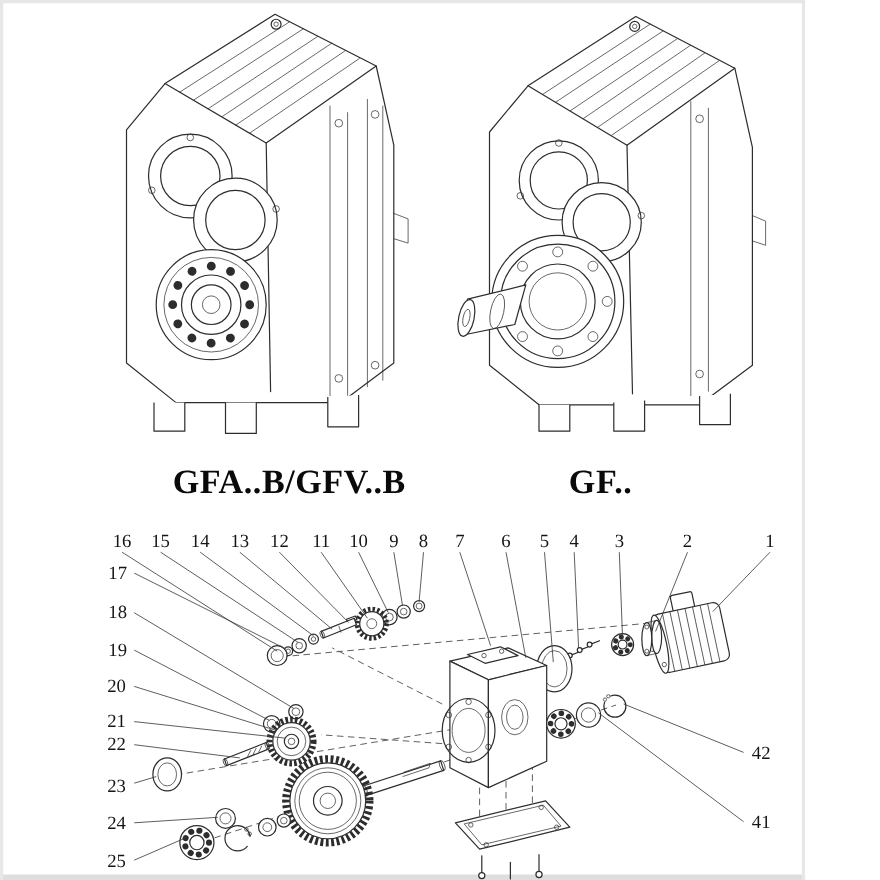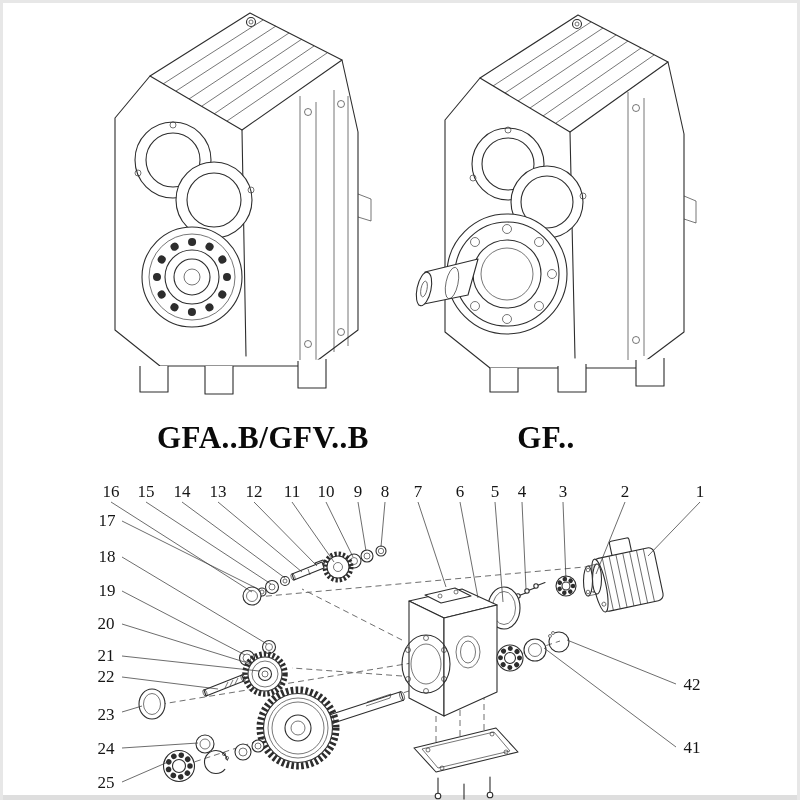--- a/index.html
+++ b/index.html
@@ -1,16 +1,16 @@
 <!DOCTYPE html>
 <html><head>
 <meta charset="utf-8">
 <style>
   html,body{margin:0;padding:0;background:#ffffff;}
-  .page{position:relative;width:800px;height:800px;background:#ffffff;overflow:hidden;
+  .page{position:relative;width:732px;height:800px;background:#ffffff;overflow:hidden;
         font-family:"Liberation Serif",serif;}
   .edge{position:absolute;background:#e7e7e7;}
   .edge.top{left:0;top:0;width:800px;height:3px;}
   .edge.bottom{left:0;bottom:0;width:800px;height:5px;background:#dedede;}
   .edge.left{left:0;top:0;width:3px;height:800px;}
   .edge.right{right:0;top:0;width:3px;height:800px;}
   svg{position:absolute;left:0;top:0;}
   .ln{fill:none;stroke:#2d2d2d;stroke-width:1.1;stroke-linejoin:round;stroke-linecap:round;}
   .fw{fill:#ffffff;stroke:#2d2d2d;stroke-width:1.1;stroke-linejoin:round;}
   .thin{fill:none;stroke:#2d2d2d;stroke-width:.65;}

